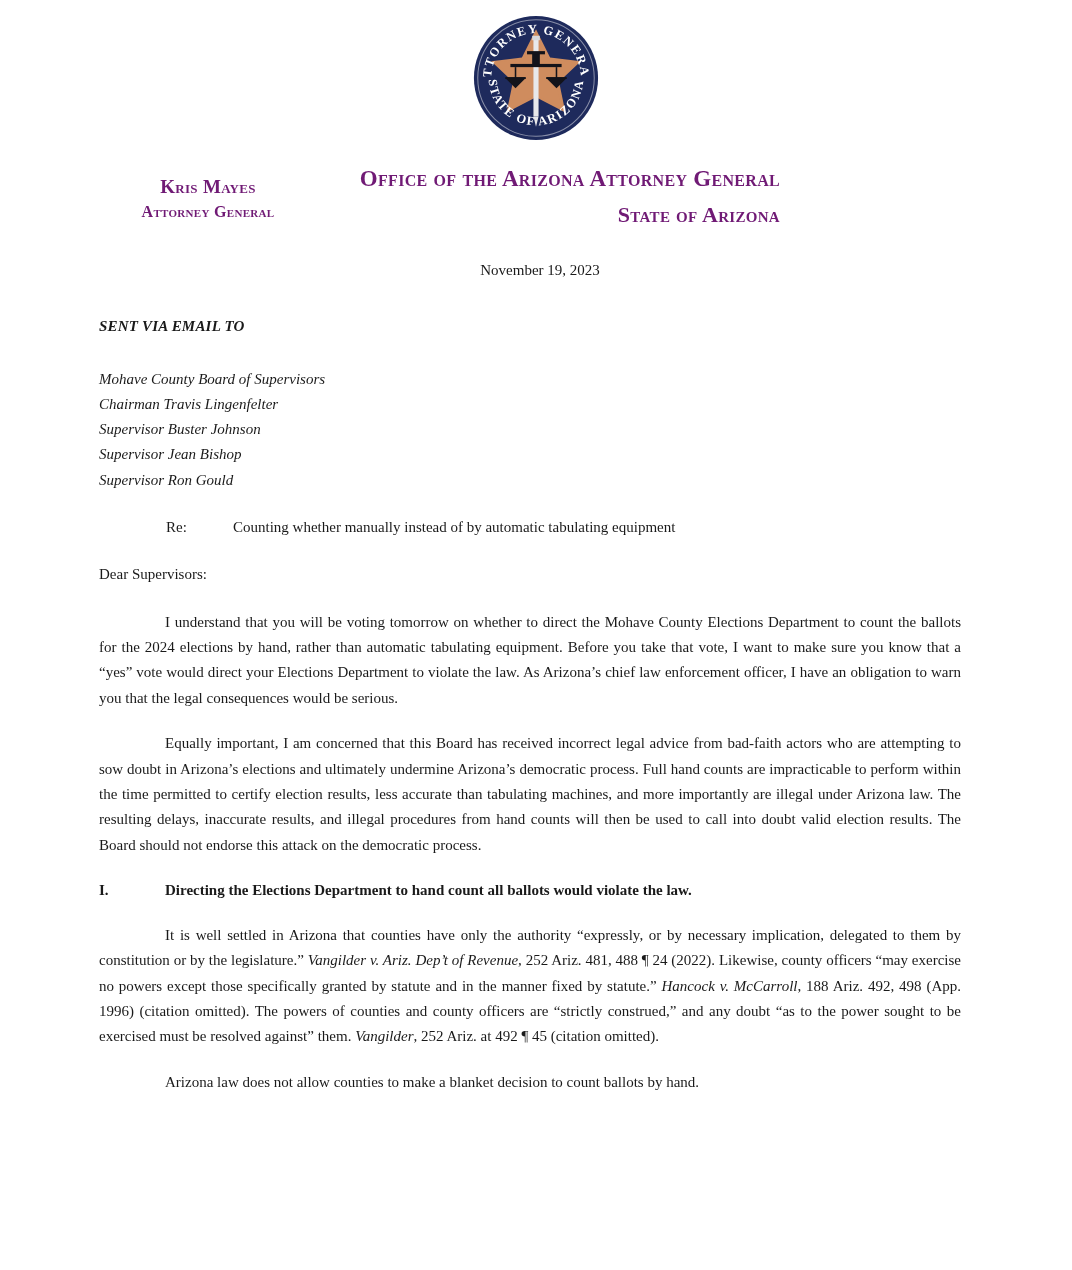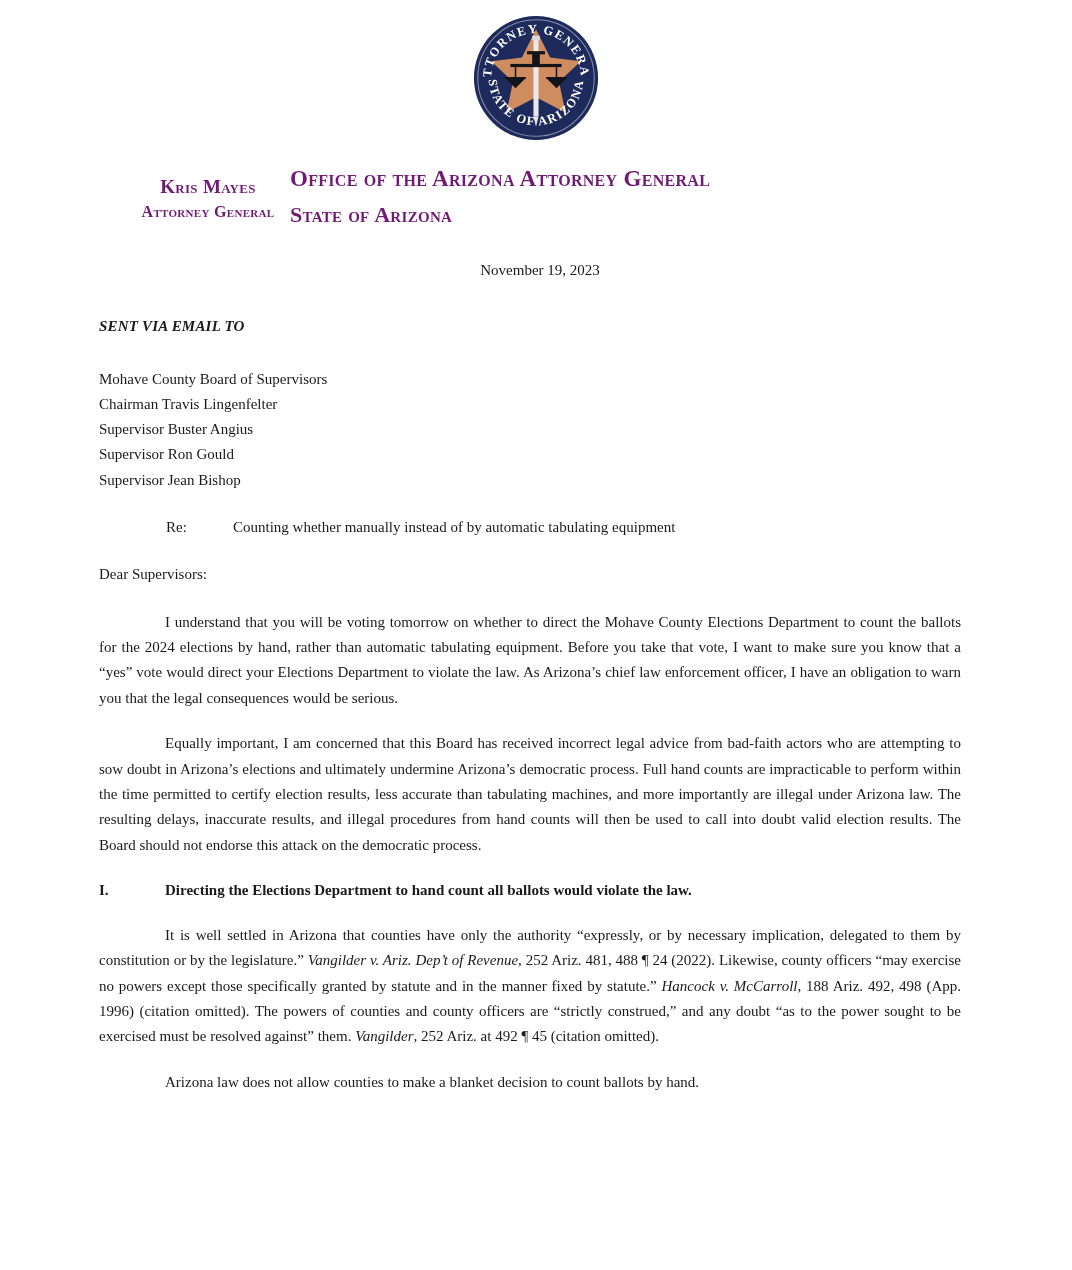--- a/index.html
+++ b/index.html
@@ -52,21 +52,21 @@
     top: 14px;
     width: 240px;
     text-align: center;
     line-height: 1.42;
   }
   .lh-center {
     position: absolute;
     left: 290px;
     top: 0px;
     width: 490px;
-    text-align: left;
+    text-align: right;
     line-height: 1.62;
   }
   .sc {
     font-family: "Liberation Serif", "DejaVu Serif", serif;
     font-weight: bold;
     font-variant: small-caps;
     letter-spacing: 0.3px;
     color: #701a75;
   }
   .lh-name   { font-size: 19px; }
@@ -92,20 +92,21 @@
 
   .sent-via {
     font-weight: bold;
     font-style: italic;
     margin: 0 0 27px 0;
     letter-spacing: 0.2px;
   }
 
   .recipients {
     margin: 0 0 22px 0;
+    font-style: italic;
   }
   .recipients div {
     line-height: 25.2px;
   }
 
   .re-line {
     margin: 0 0 22px 0;
     padding-left: 67px;
     display: flex;
   }
@@ -190,23 +191,23 @@
 
   <div class="content">
 
     <div class="date-line">November 19, 2023</div>
 
     <div class="sent-via">SENT VIA EMAIL TO</div>
 
     <div class="recipients">
       <div>Mohave County Board of Supervisors</div>
       <div>Chairman Travis Lingenfelter</div>
-      <div>Supervisor Buster Angius</div>
+      <div>Supervisor Buster Johnson</div>
+      <div>Supervisor Jean Bishop</div>
       <div>Supervisor Ron Gould</div>
-      <div>Supervisor Jean Bishop</div>
     </div>
 
     <div class="re-line">
       <span class="re-label">Re:</span>
       <span>Counting whether manually instead of by automatic tabulating equipment</span>
     </div>
 
     <div class="salutation">Dear Supervisors:</div>
 
     <p class="para">I understand that you will be voting tomorrow on whether to direct the Mohave County Elections Department to count the ballots for the 2024 elections by hand, rather than automatic tabulating equipment.  Before you take that vote, I want to make sure you know that a “yes” vote would direct your Elections Department to violate the law.  As Arizona’s chief law enforcement officer, I have an obligation to warn you that the legal consequences would be serious.</p>

